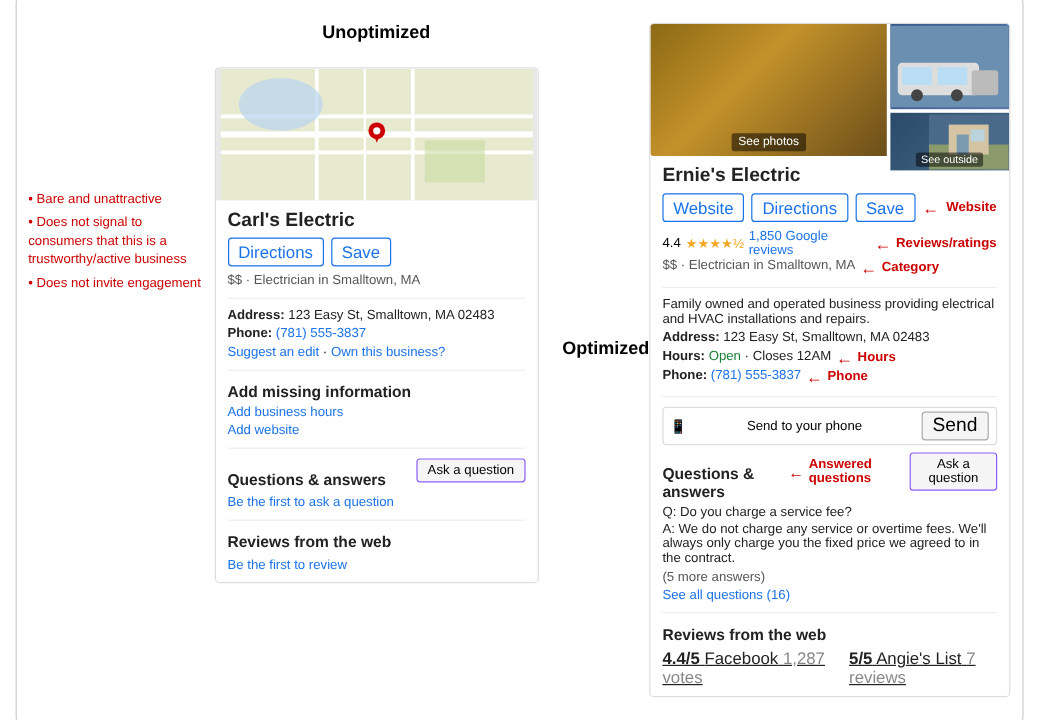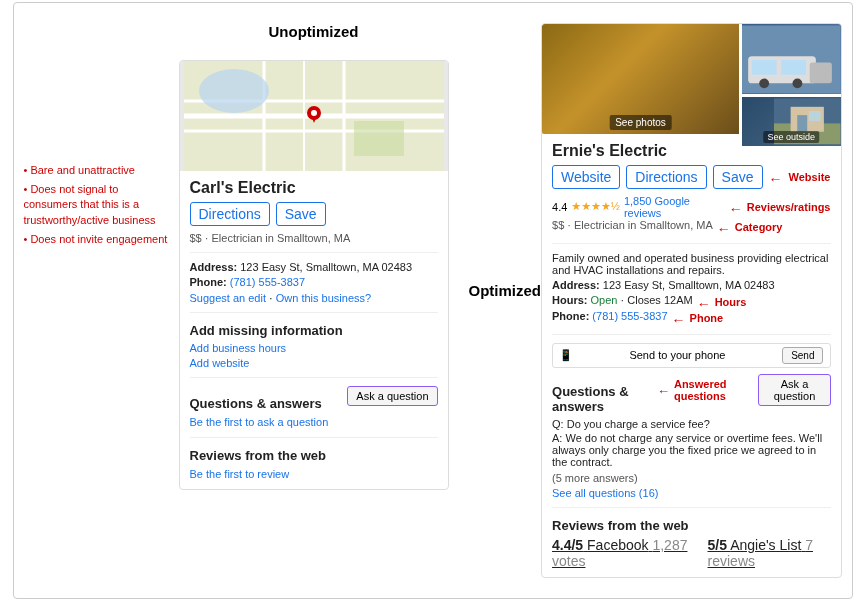--- a/index.html
+++ b/index.html
@@ -253,21 +253,21 @@
       border-radius: 3px;
       padding: 3px 6px;
       margin-bottom: 6px;
       font-size: 11px;
     }
     .send-btn {
       border: 1px solid #aaa;
       background: #f5f5f5;
       border-radius: 3px;
       padding: 2px 8px;
-      font-size: 10px;
+      font-size: 16px;
       cursor: pointer;
     }
     .more-answers {
       font-size: 11px;
       color: #555;
       margin-bottom: 3px;
     }
     .reviews-web-row {
       display: flex;
       gap: 20px;

